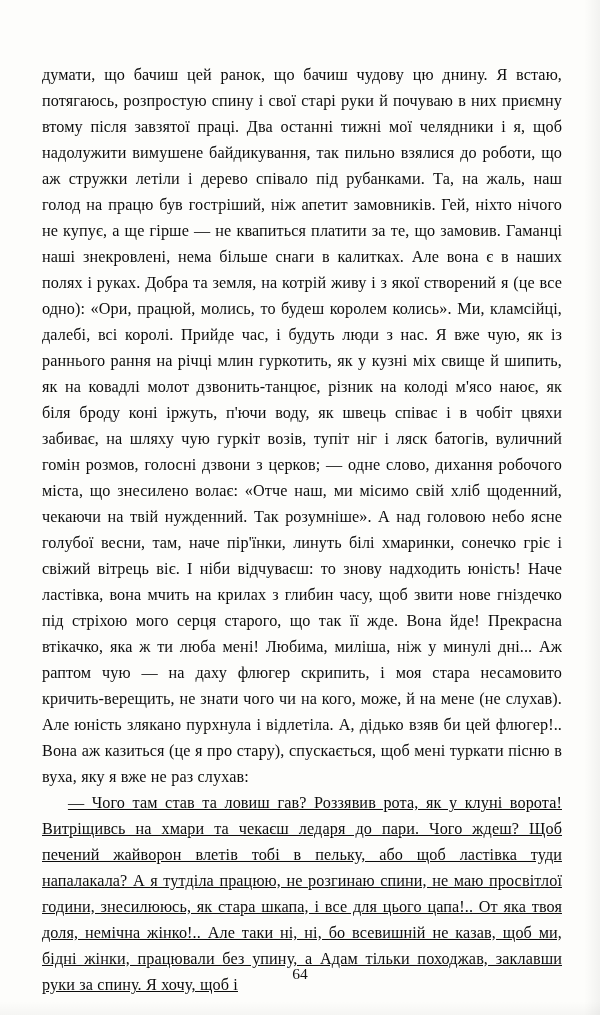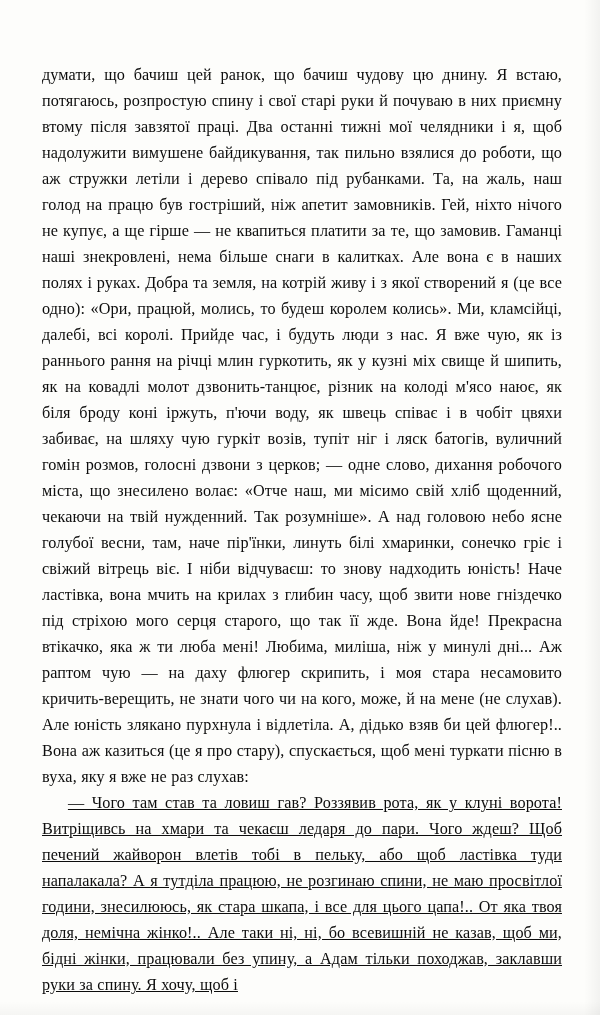--- a/index.html
+++ b/index.html
@@ -73,16 +73,17 @@
 </head>
 <body>
 
 <div class="page">
 
   <div class="body-text">
     <p class="">думати, що бачиш цей ранок, що бачиш чудову цю днину. Я встаю, потягаюсь, розпростую спину і свої старі руки й почуваю в них приємну втому після завзятої праці. Два останні тижні мої челядники і я, щоб надолужити вимушене байдикування, так пильно взялися до роботи, що аж стружки летіли і дерево співало під рубанками. Та, на жаль, наш голод на працю був гострiший, ніж апетит замовників. Гей, ніхто нічого не купує, а ще гірше — не квапиться платити за те, що замовив. Гаманці наші знекровлені, нема більше снаги в калитках. Але вона є в наших полях і руках. Добра та земля, на котрій живу і з якої створений я (це все одно): «Ори, працюй, молись, то будеш королем колись». Ми, кламсійці, далебі, всі королі. Прийде час, і будуть люди з нас. Я вже чую, як із раннього рання на річці млин гуркотить, як у кузні міх свище й шипить, як на ковадлі молот дзвонить-танцює, різник на колоді м'ясо наює, як біля броду коні іржуть, п'ючи воду, як швець співає і в чобіт цвяхи забиває, на шляху чую гуркіт возів, тупіт ніг і ляск батогів, вуличний гомін розмов, голосні дзвони з церков; — одне слово, дихання робочого міста, що знесилено волає: «Отче наш, ми місимо свій хліб щоденний, чекаючи на твій нужденний. Так розумніше». А над головою небо ясне голубої весни, там, наче пір'їнки, линуть білі хмаринки, сонечко гріє і свіжий вітрець віє. І ніби відчуваєш: то знову надходить юність! Наче ластівка, вона мчить на крилах з глибин часу, щоб звити нове гніздечко під стріхою мого серця старого, що так її жде. Вона йде! Прекрасна втікачко, яка ж ти люба мені! Любима, миліша, ніж у минулі дні... Аж раптом чую — на даху флюгер скрипить, і моя стара несамовито кричить-верещить, не знати чого чи на кого, може, й на мене (не слухав). Але юність злякано пурхнула і відлетіла. А, дідько взяв би цей флюгер!.. Вона аж казиться (це я про стару), спускається, щоб мені туркати пісню в вуха, яку я вже не раз слухав:</p>
     <p class="indented">— Чого там став та ловиш гав? Роззявив рота, як у клуні ворота! Витріщивсь на хмари та чекаєш ледаря до пари. Чого ждеш? Щоб печений жайворон влетів тобі в пельку, або щоб ластівка туди напалакала? А я тутділа працюю, не розгинаю спини, не маю просвітлої години, знесилююсь, як стара шкапа, і все для цього цапа!.. От яка твоя доля, немічна жінко!.. Але таки ні, ні, бо всевишній не казав, щоб ми, бідні жінки, працювали без упину, а Адам тільки походжав, заклавши руки за спину. Я хочу, щоб і</p>
   </div>
 
+  <div class="folio">64</div>
 
   <div class="edge-shade"></div>
   <div class="edge-shade-bottom"></div>
 </div>
 
 </body></html>

